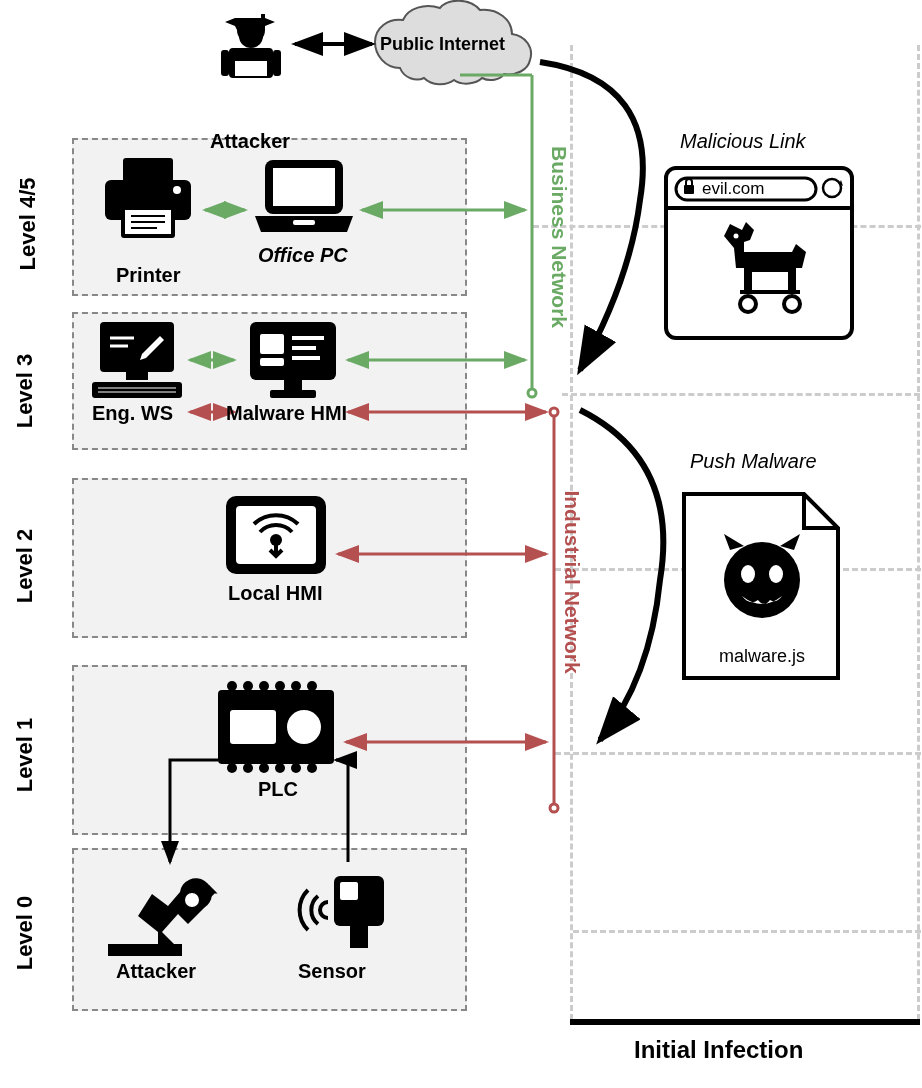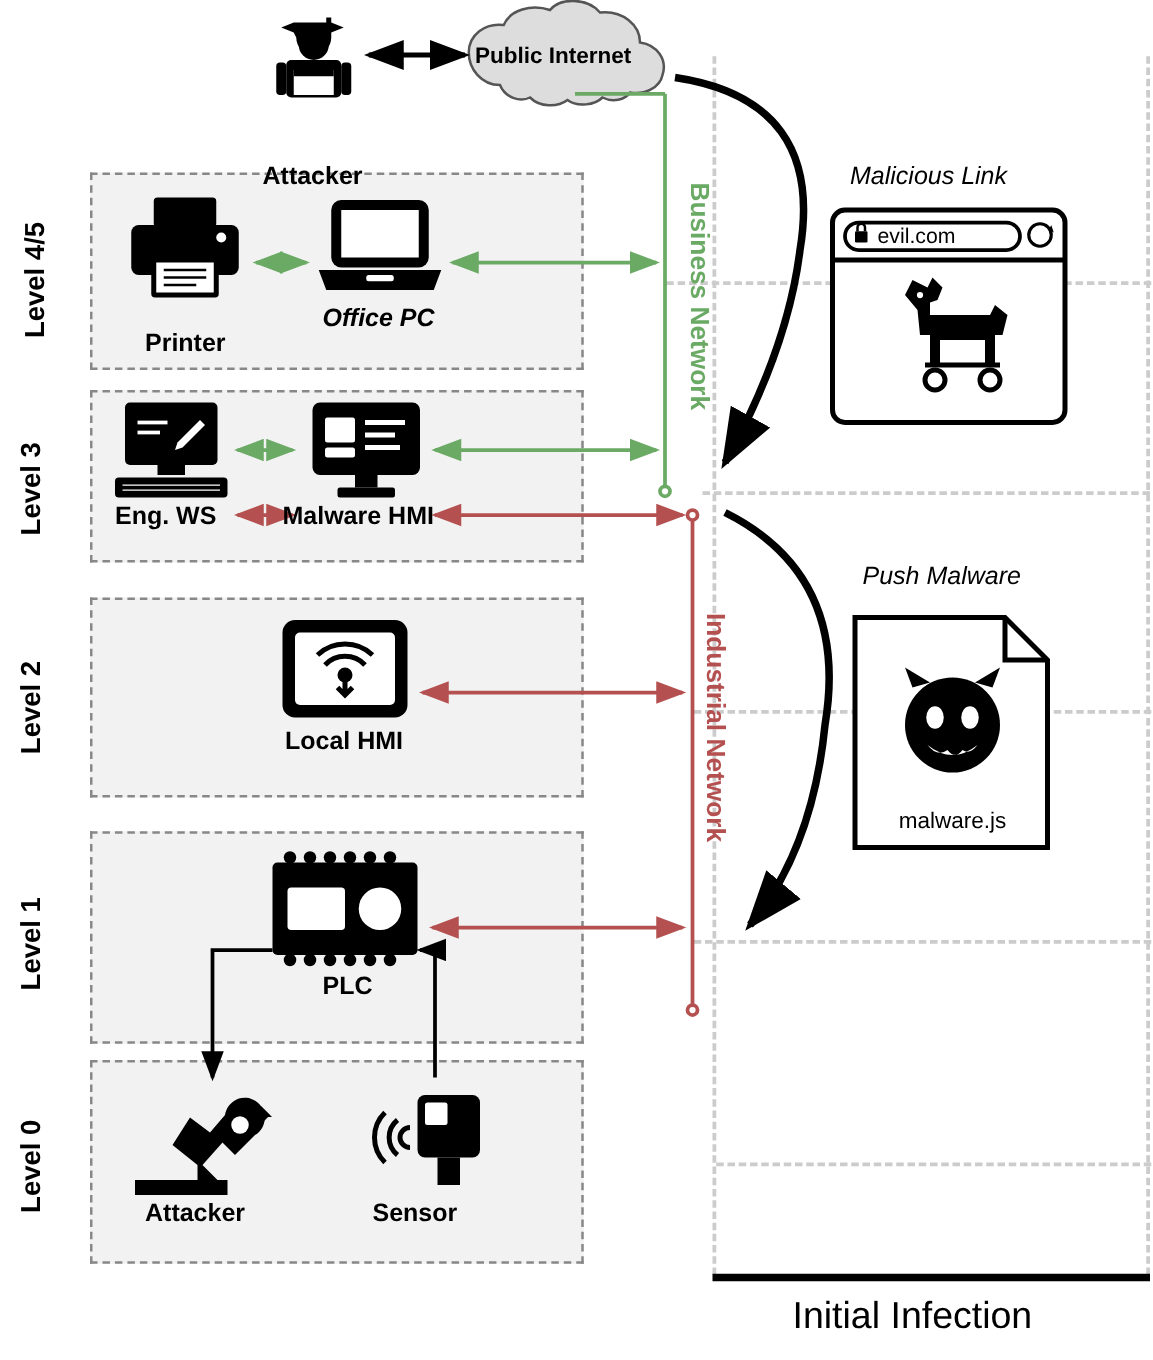--- a/index.html
+++ b/index.html
@@ -3,21 +3,21 @@
 <meta charset="utf-8">
 <style>
   * { margin: 0; padding: 0; box-sizing: border-box; }
   body { font-family: Arial, Helvetica, sans-serif; width: 922px; height: 1088px; background: #fff; position: relative; }
   .level-label { position: absolute; transform: rotate(-90deg); transform-origin: center; font-weight: bold; font-size: 22px; color: #000; white-space: nowrap; }
   .level-panel { position: absolute; border: 2px dashed #888; background: #f2f2f2; }
   .icon-label { position: absolute; font-weight: bold; font-size: 20px; color: #000; text-align: center; white-space: nowrap; }
   .vert-label { position: absolute; transform: rotate(90deg); transform-origin: center; font-weight: bold; font-size: 21px; white-space: nowrap; }
   .cloud-text { position: absolute; font-weight: bold; font-size: 18px; color: #000; }
   .attack-label { position: absolute; font-style: italic; font-weight: 500; font-size: 20px; color: #000; white-space: nowrap; }
-  .bottom-label { position: absolute; font-weight: normal; font-size: 30px; color: #000; }
+  .bottom-label { position: absolute; font-weight: bold; font-size: 24px; color: #000; }
   .dashed-hline { position: absolute; border-top: 3px dashed #ccc; height: 0; }
   svg.pos { position: absolute; overflow: visible; }
   .attack-panel { position: absolute; border-left: 3px dashed #ccc; border-right: 3px dashed #ccc; }
   .malware-box { position: absolute; }
   .url-text { font-size: 17px; font-family: Arial, sans-serif; fill: #000; }
   .malware-text { font-size: 18px; font-family: Arial, sans-serif; fill: #000; text-anchor: middle; }
 </style>
 </head>
 <body>
 

